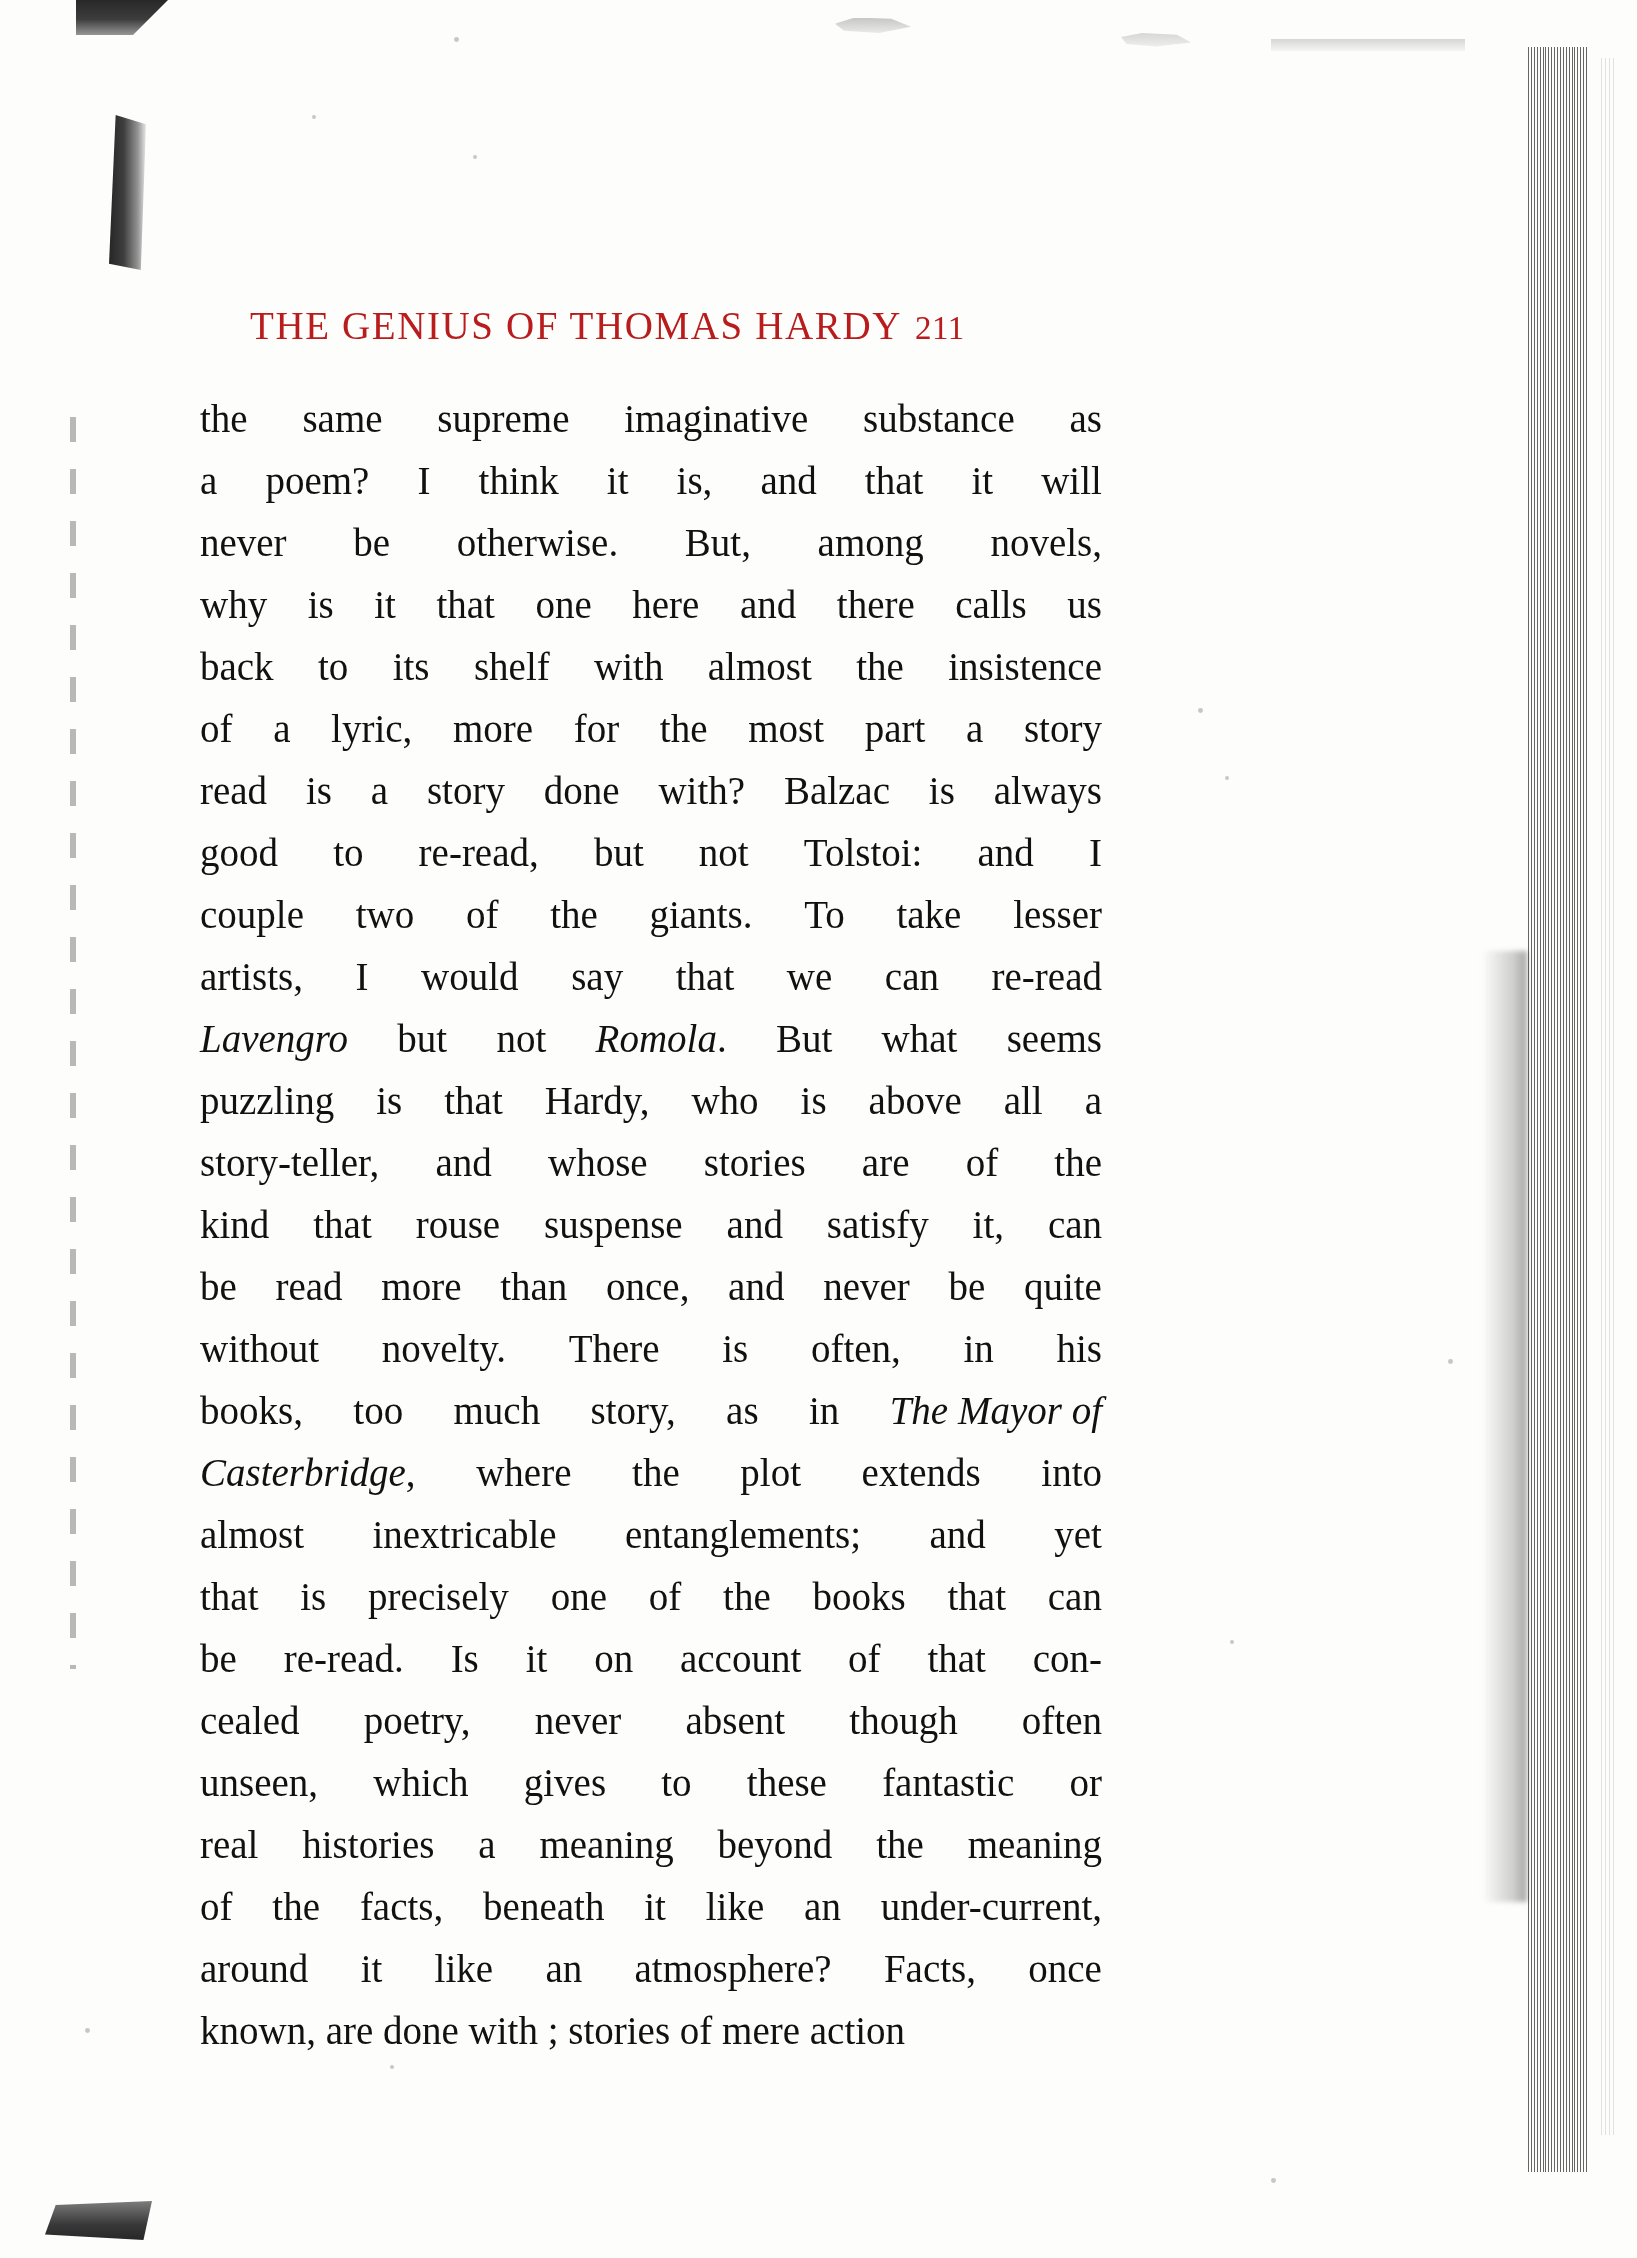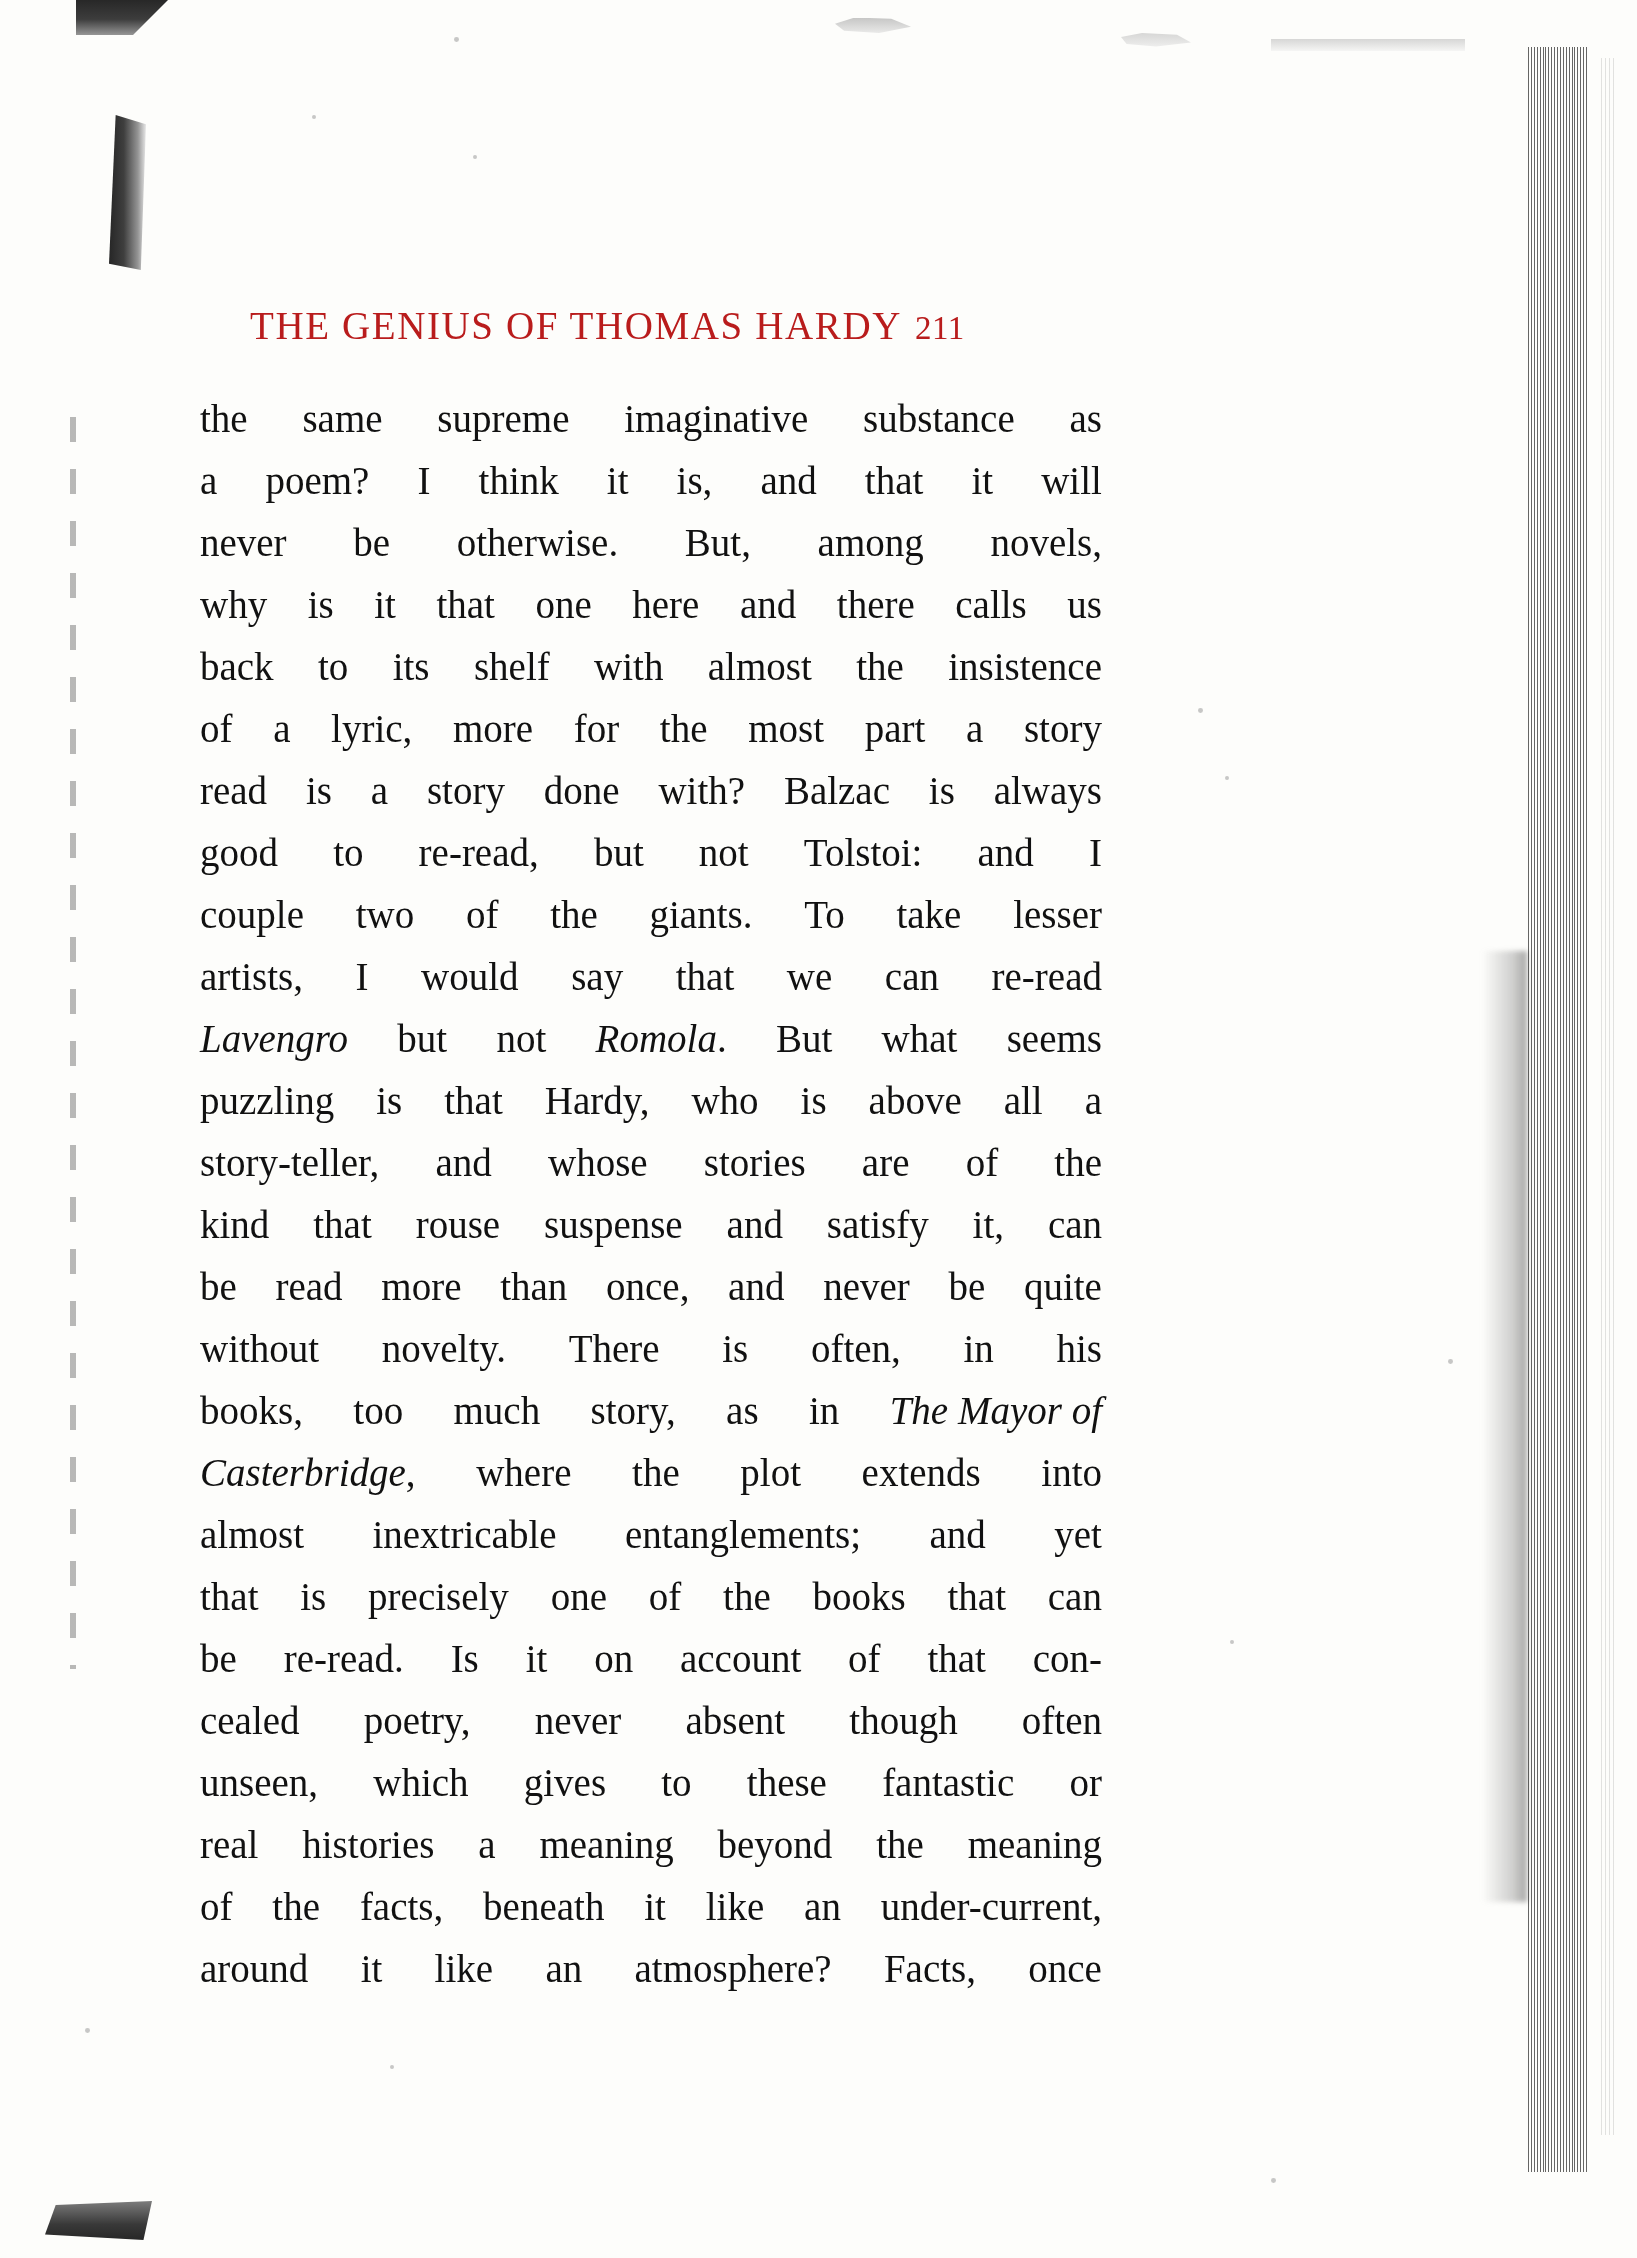--- a/index.html
+++ b/index.html
@@ -479,17 +479,18 @@
         </span>
       <span class="line justify">
           <span>around</span>
           <span>it</span>
           <span>like</span>
           <span>an</span>
           <span>atmosphere?</span>
           <span>Facts,</span>
           <span>once</span>
         </span>
+      <span class="line">known, are done with ; stories of mere action</span>
     </p>
   </div>
 
 </div>
 
 
 </body></html>

